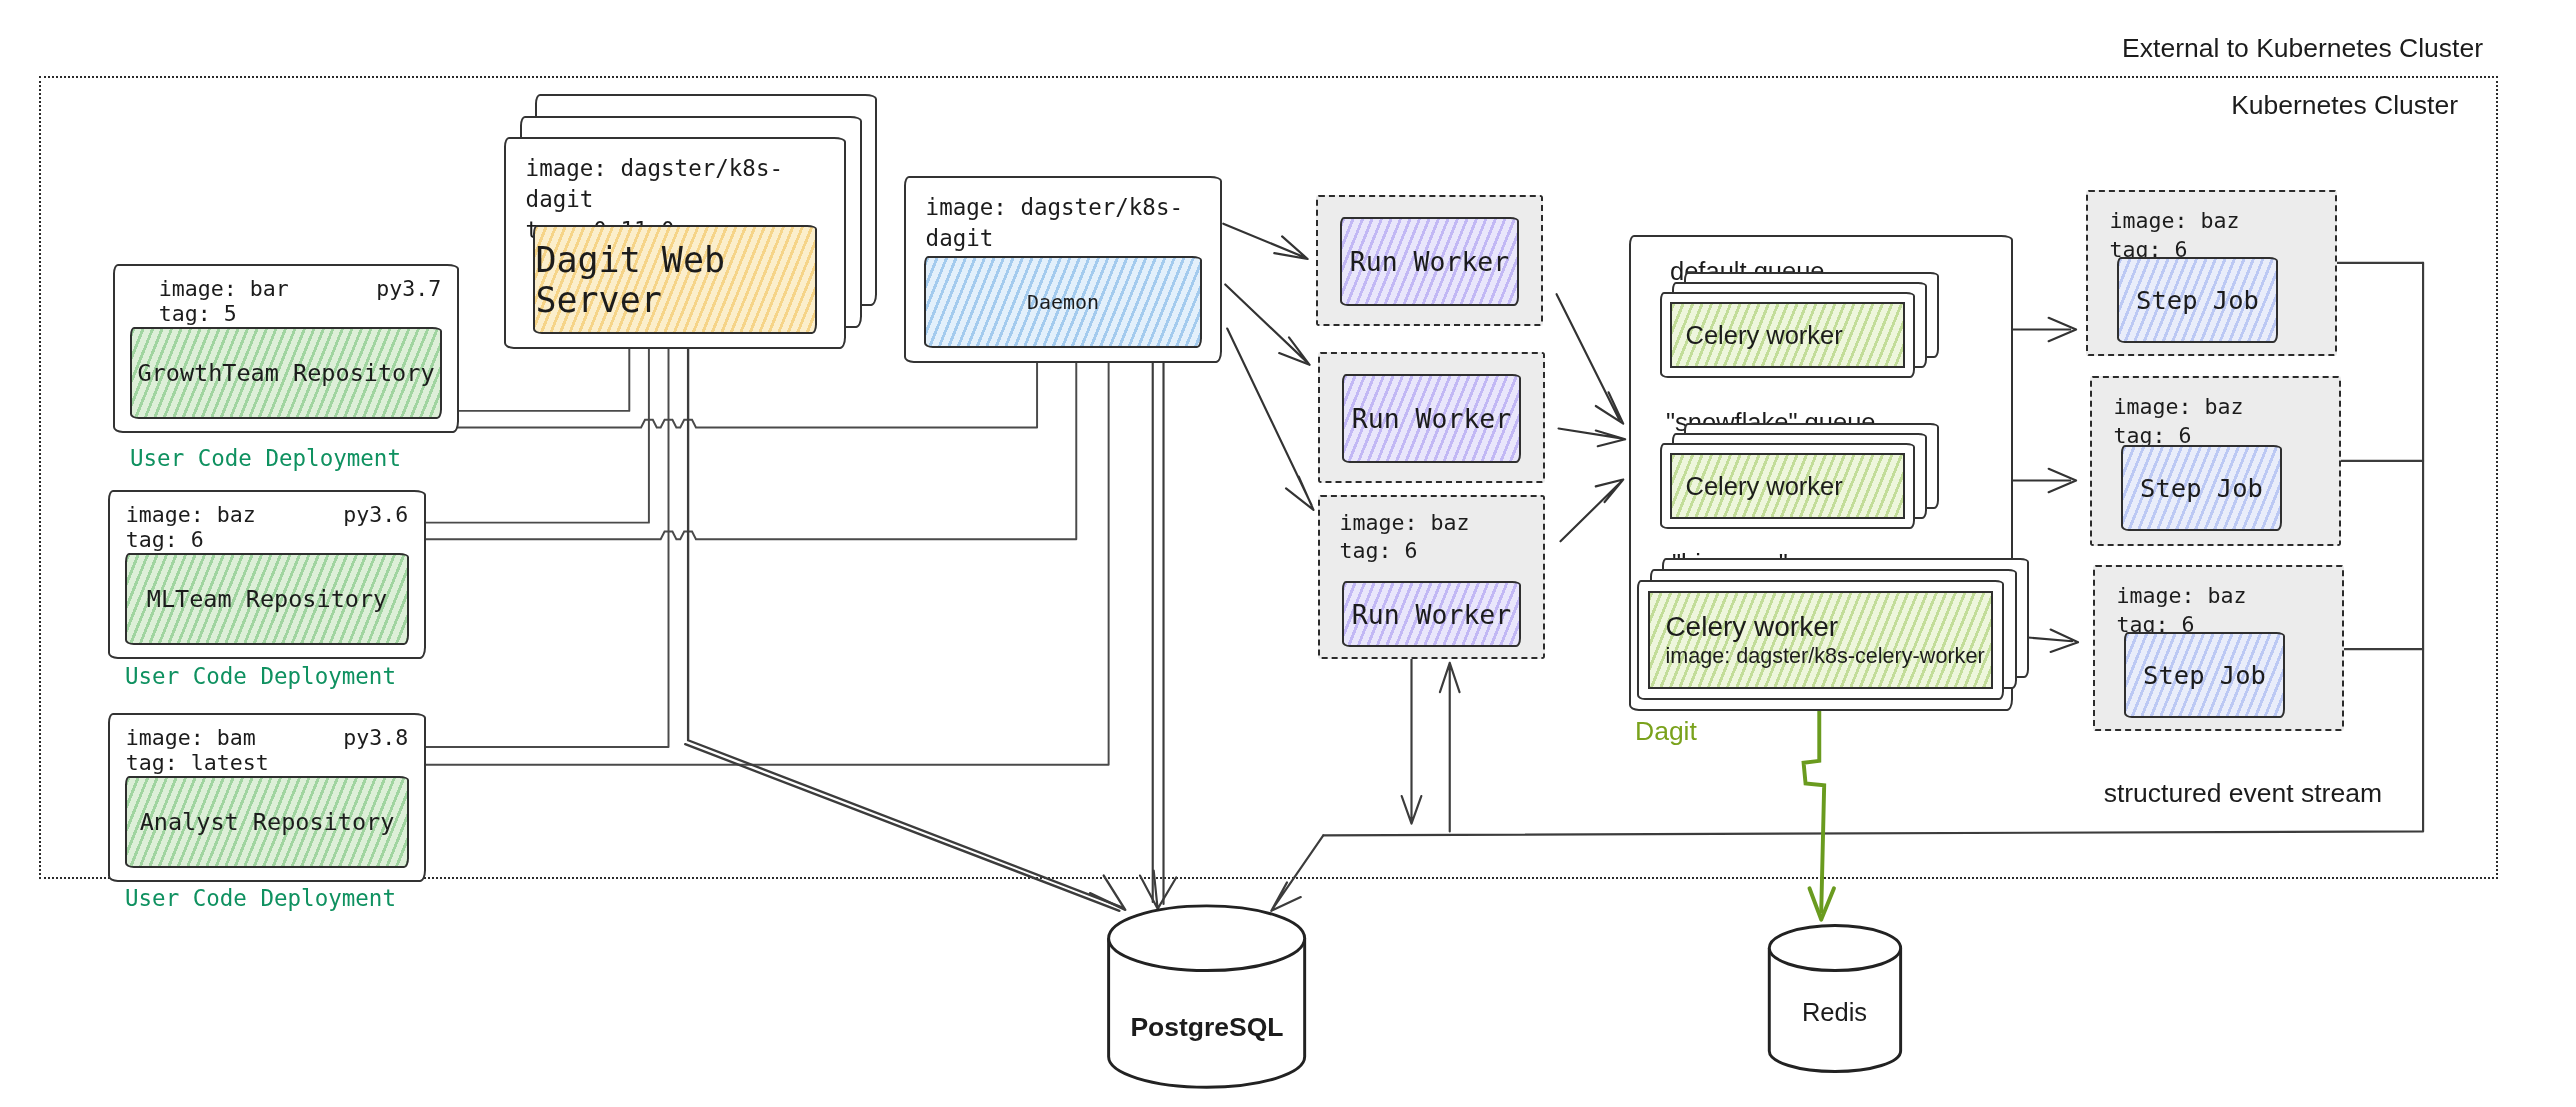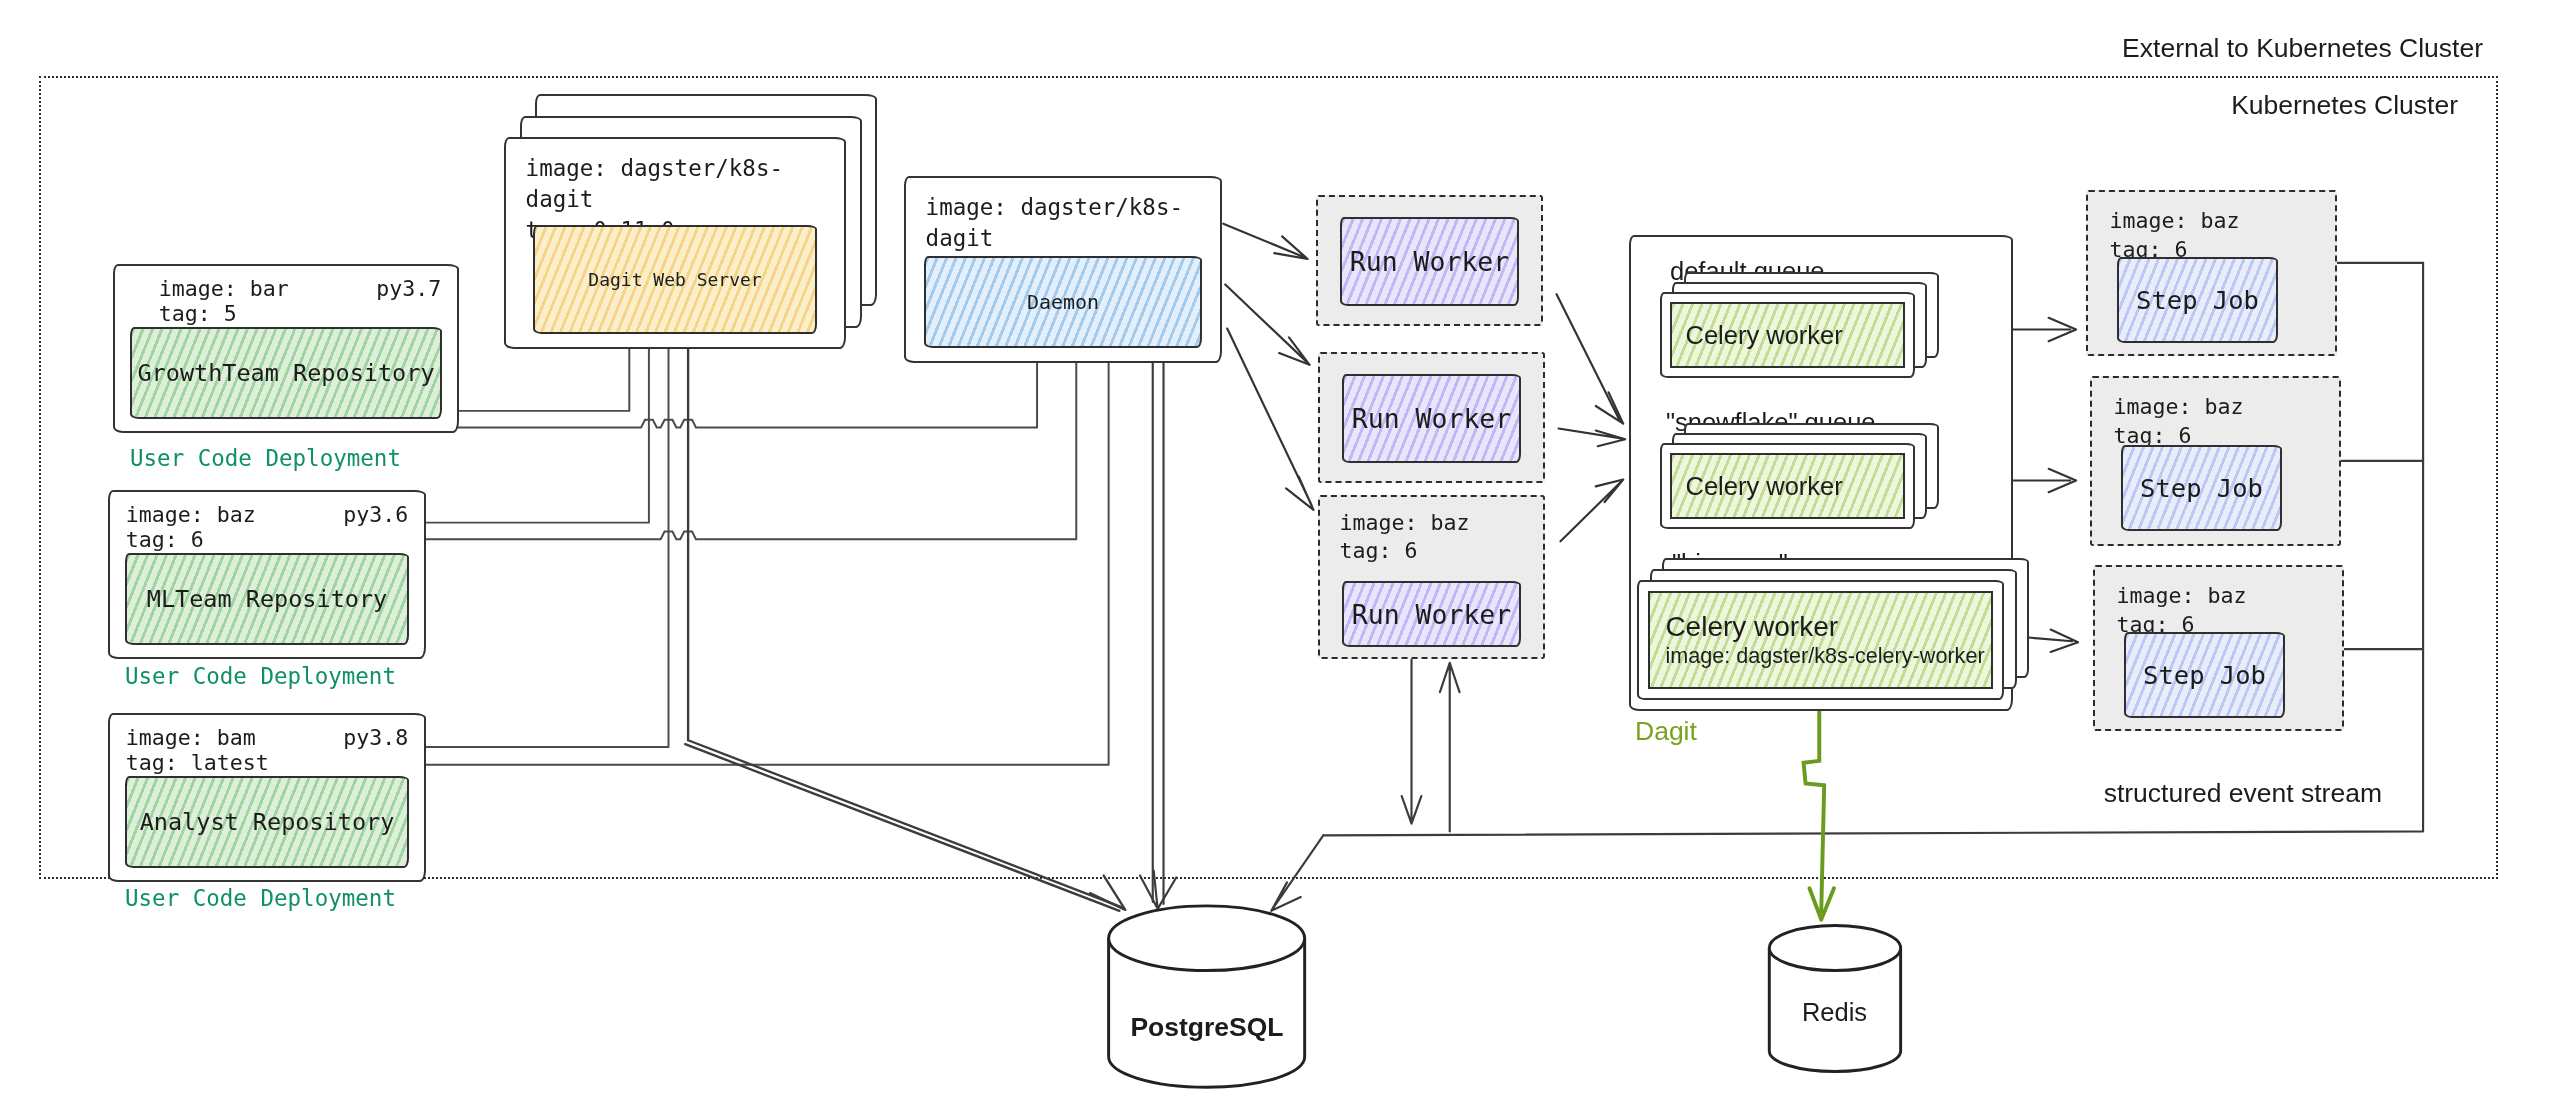--- a/index.html
+++ b/index.html
@@ -30,21 +30,21 @@
   .repo-tag{padding:0 15.7px;font-size:21.6px;line-height:25.5px;}
   .repo-inner{position:absolute;left:14.7px;right:14.7px;top:61px;bottom:11.8px;display:flex;
               align-items:center;justify-content:center;font-size:23.5px;}
   .repo-caption{font-size:22.5px;z-index:3;}
 
   
   .sheet{z-index:2;}
   #dagit-box{left:504px;top:137px;width:338px;height:208px;z-index:4;}
   .codelines{padding:13.7px 19.6px 0 19.6px;font-size:22.5px;line-height:31px;}
   #dagit-inner{position:absolute;left:27.4px;right:27.4px;top:86px;bottom:12.7px;display:flex;
-               align-items:center;justify-content:center;font-size:18px;}
+               align-items:center;justify-content:center;font-size:35px;}
   #daemon-box{left:904px;top:176px;width:314px;height:183px;z-index:4;}
   #daemon-inner{position:absolute;left:17.6px;right:17.6px;top:78px;bottom:12.7px;display:flex;
                 align-items:center;justify-content:center;font-size:20px;}
 
   
   .rw{width:223px;z-index:3;}
   .rw-inner{position:absolute;left:21.6px;right:21.6px;display:flex;align-items:center;justify-content:center;
             font-size:26.5px;border:2px solid #2f2f2f;border-radius:3.9px 8.8px 4.9px 7.8px/7.8px 3.9px 8.8px 4.9px;}
   .rw-code{padding:11.8px 0 0 19.6px;font-size:21.6px;line-height:28px;}
 

